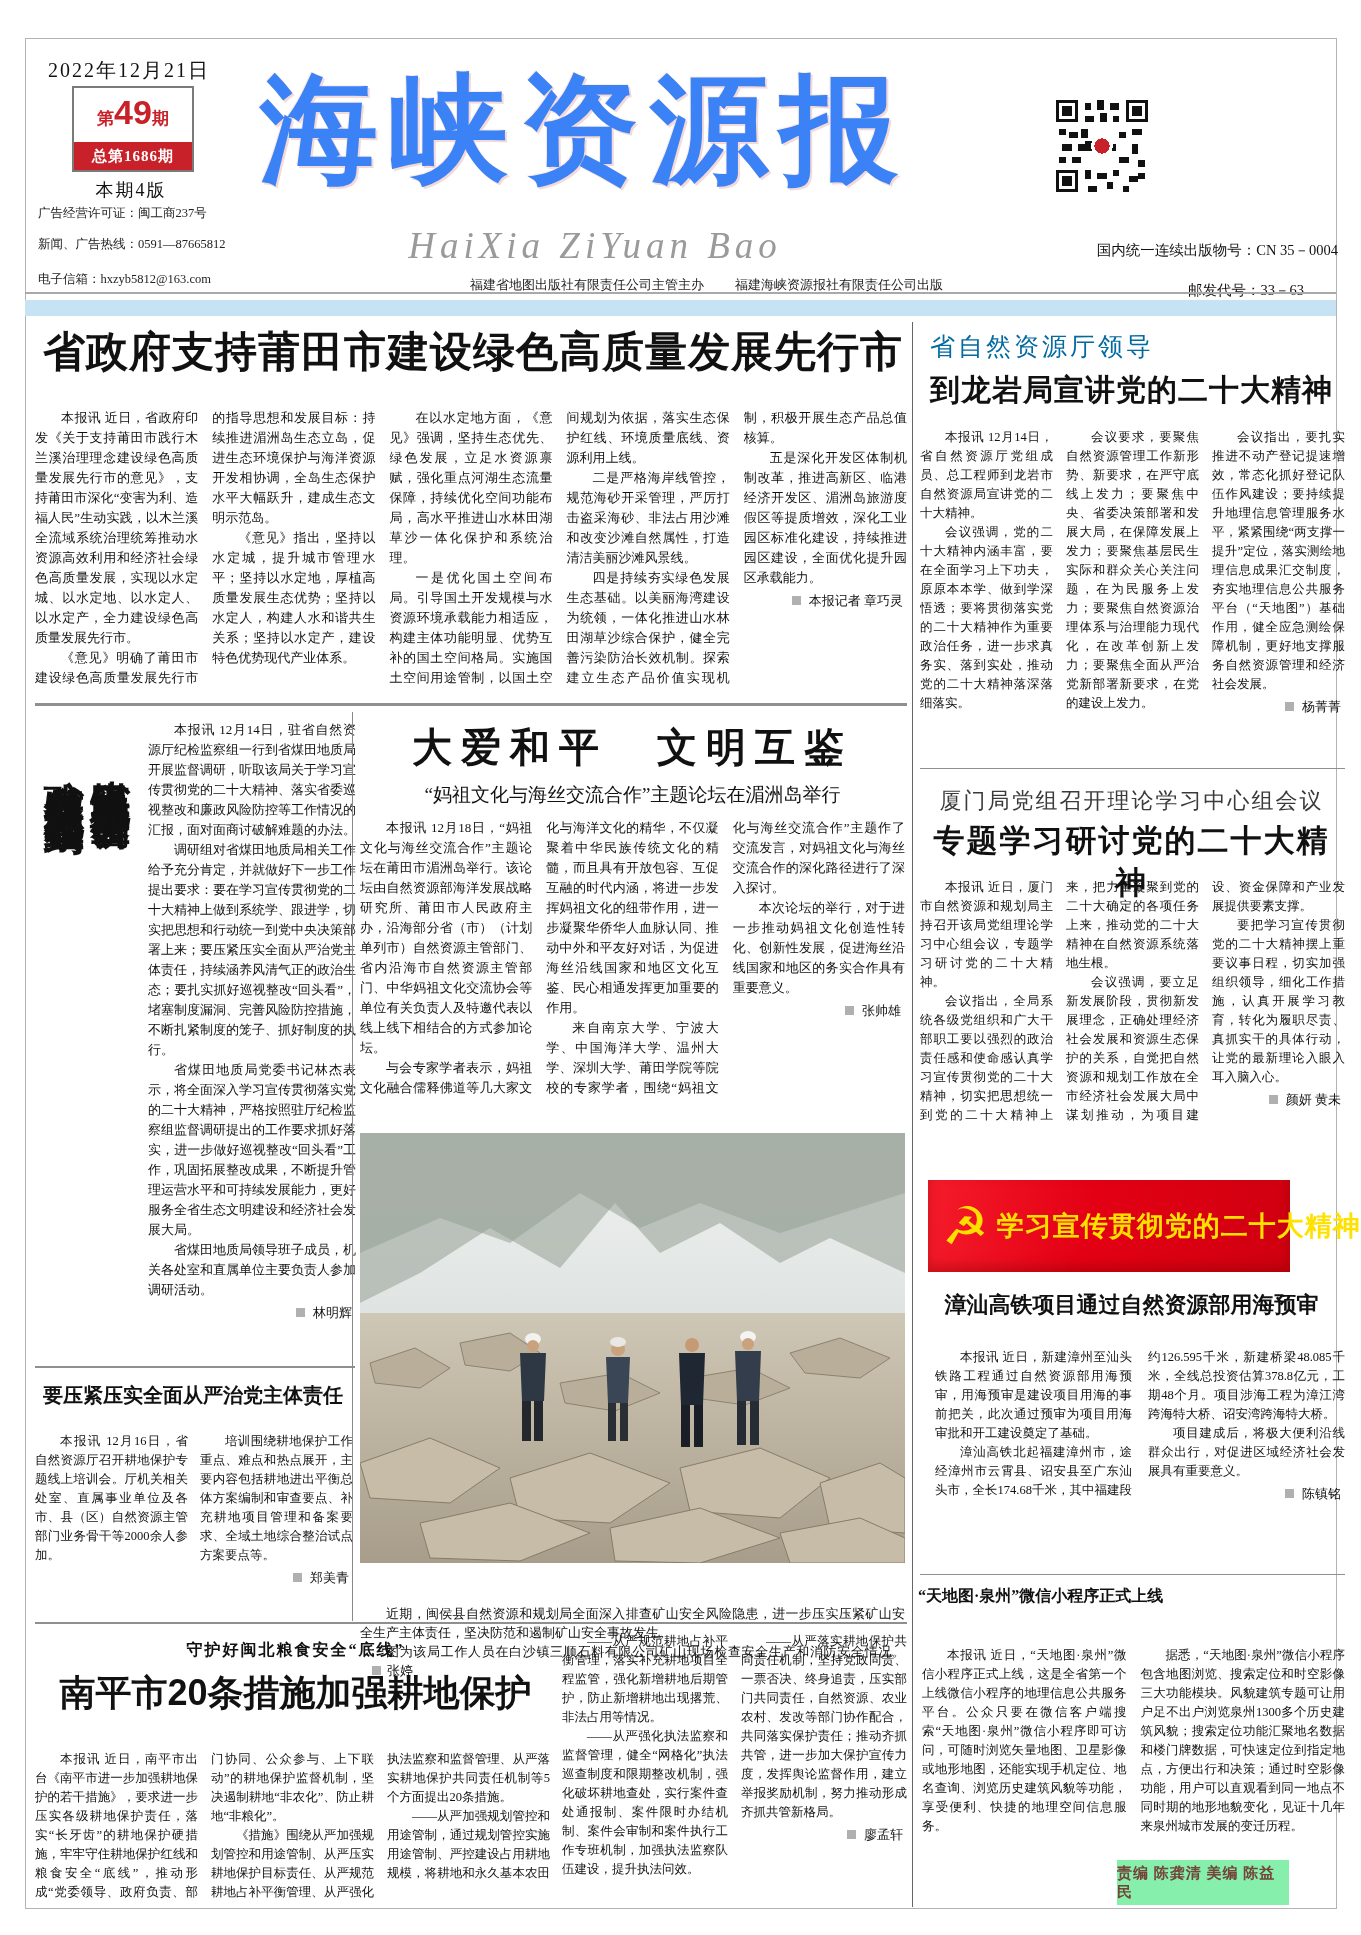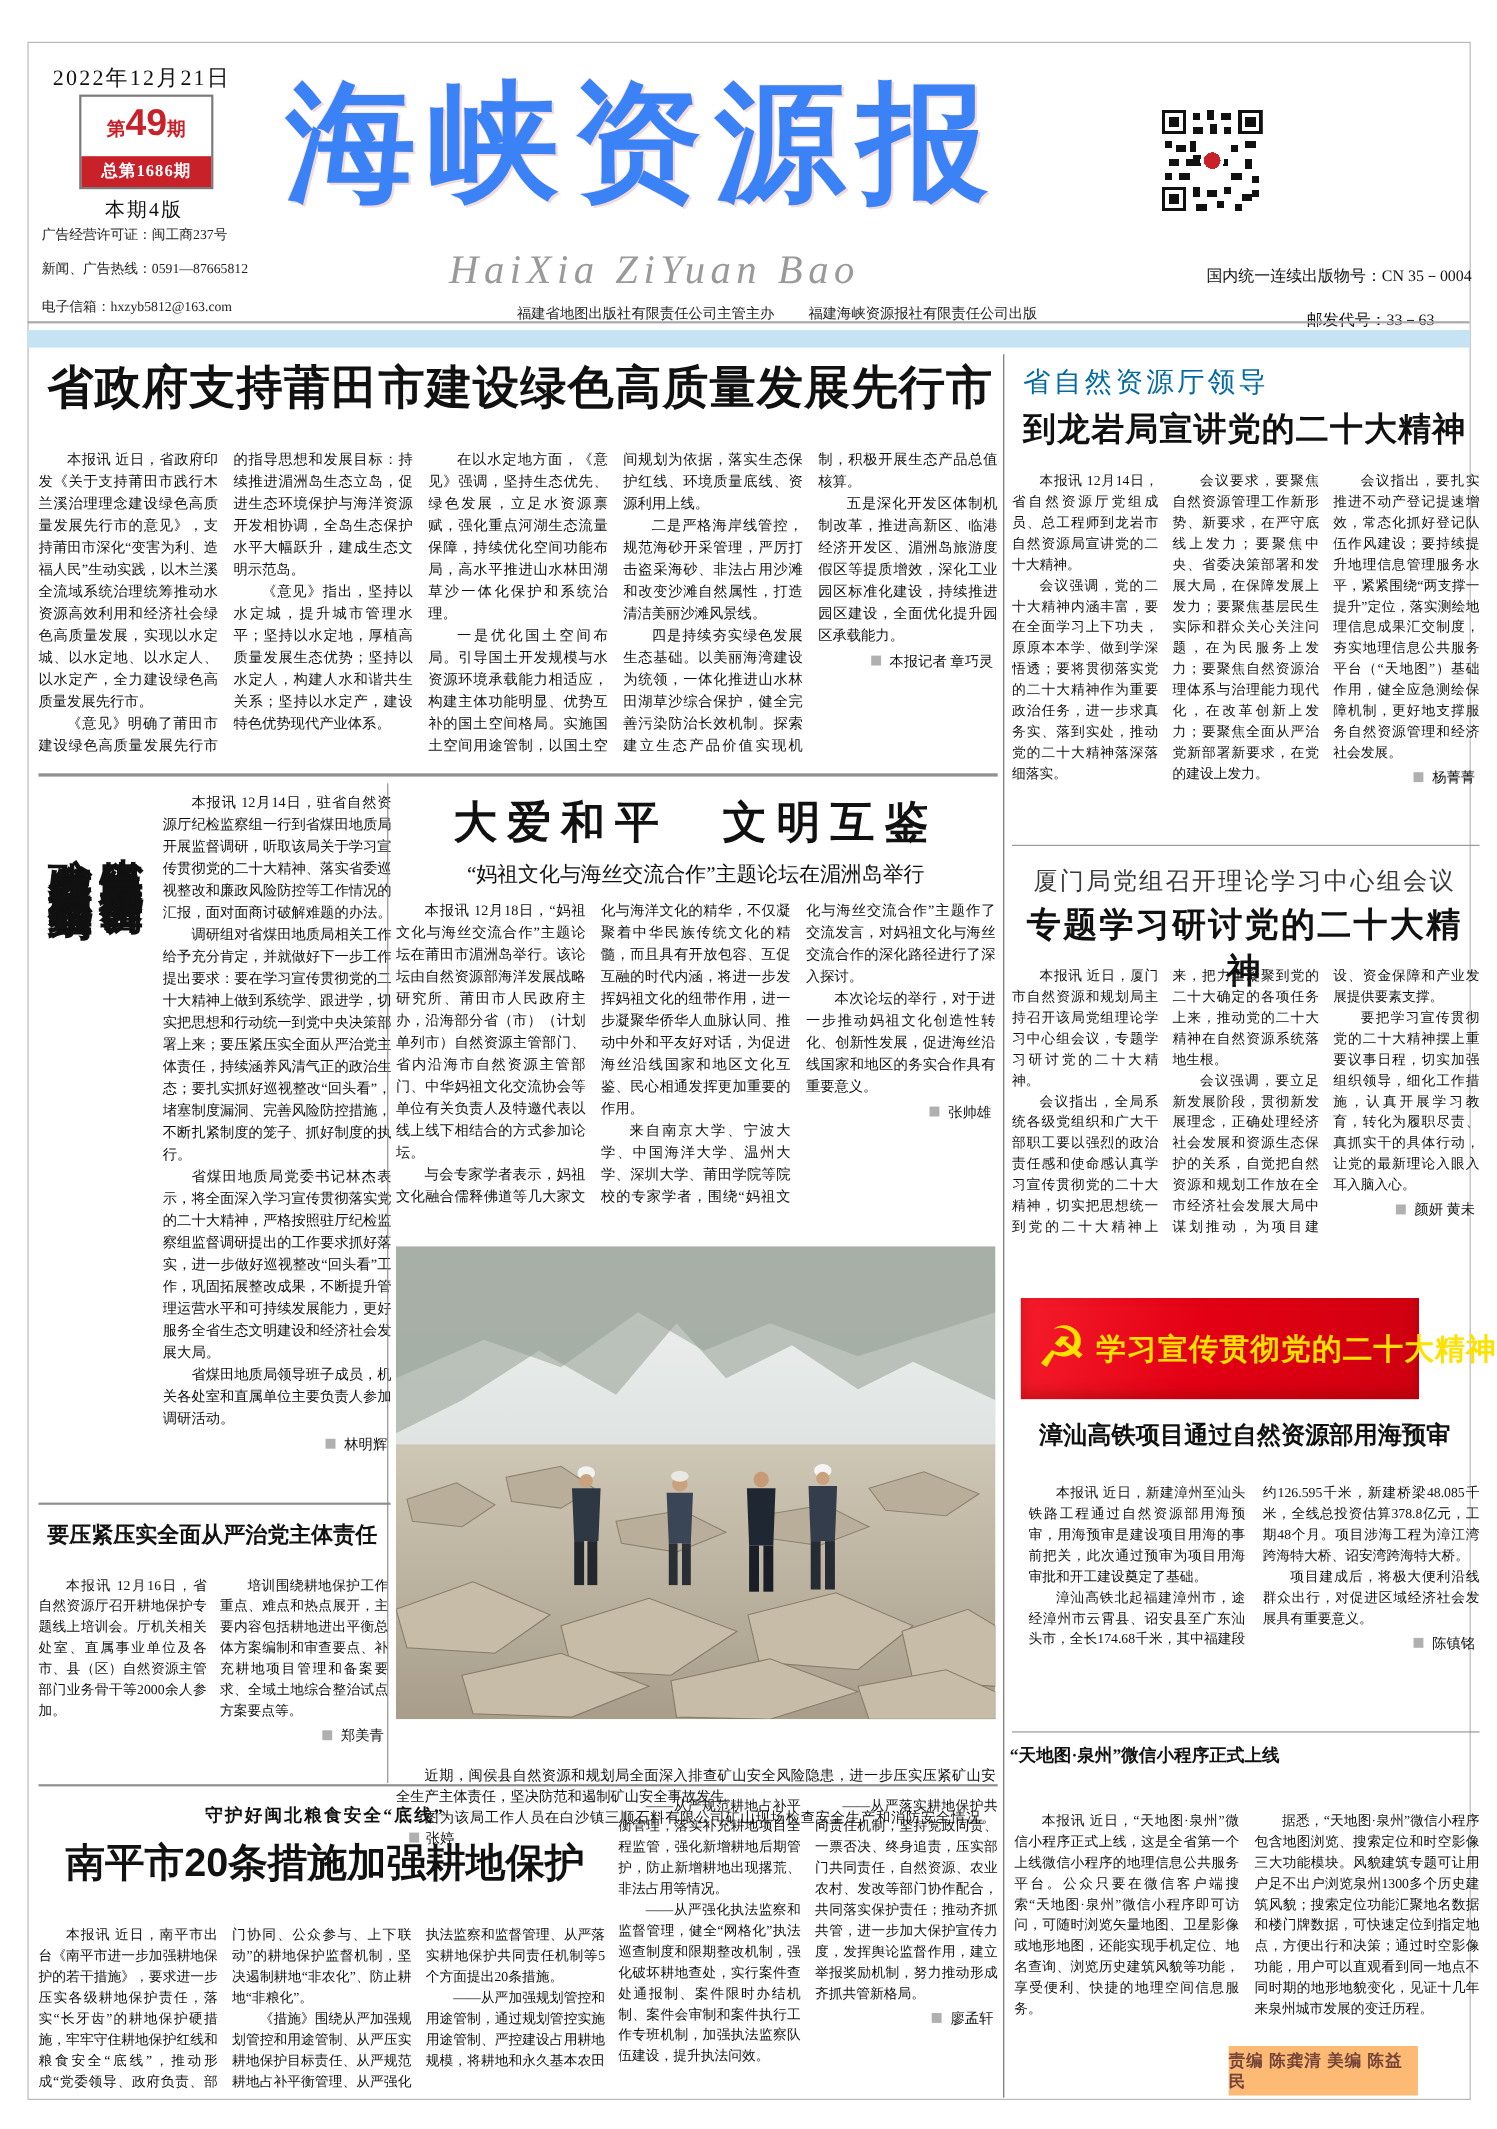--- a/index.html
+++ b/index.html
@@ -60,21 +60,21 @@
           background:linear-gradient(100deg,#f51c2a 0%,#e30014 45%,#cf0010 100%);
           box-shadow:inset 0 -6px 12px rgba(120,0,0,.35);}
   .banner .emblem{font-family:"DejaVu Sans",sans-serif;font-size:52px;color:#ffdf00;margin:0 8px 0 14px;line-height:1;}
   .banner .btxt{font-size:27px;font-weight:900;color:#ffe100;letter-spacing:1px;white-space:nowrap;}
   
   .photo{left:360px;top:1133px;width:545px;height:430px;overflow:hidden;background:#e8ebea;}
   .caption{left:360px;top:1568px;width:545px;font-size:13px;line-height:19px;text-align:justify;margin-top:36px;}
   .caption .cap-byline{white-space:nowrap;}
   .caption .cap-byline::before{content:"";display:inline-block;width:9px;height:9px;background:#b0b0b0;margin:0 6px 0 12px;}
   
-  .footer-box{left:1117px;top:1860px;width:172px;height:45px;background:#fdba74;display:flex;
+  .footer-box{left:1117px;top:1860px;width:172px;height:45px;background:#86efac;display:flex;
               align-items:center;justify-content:center;font-size:15px;font-weight:bold;color:#74443a;letter-spacing:1px;}
 </style>
 </head>
 <body>
 
 <div class="page">
   <div class="frame abs"></div>
 
   <div class="abs date ctr">2022年12月21日</div>
 

